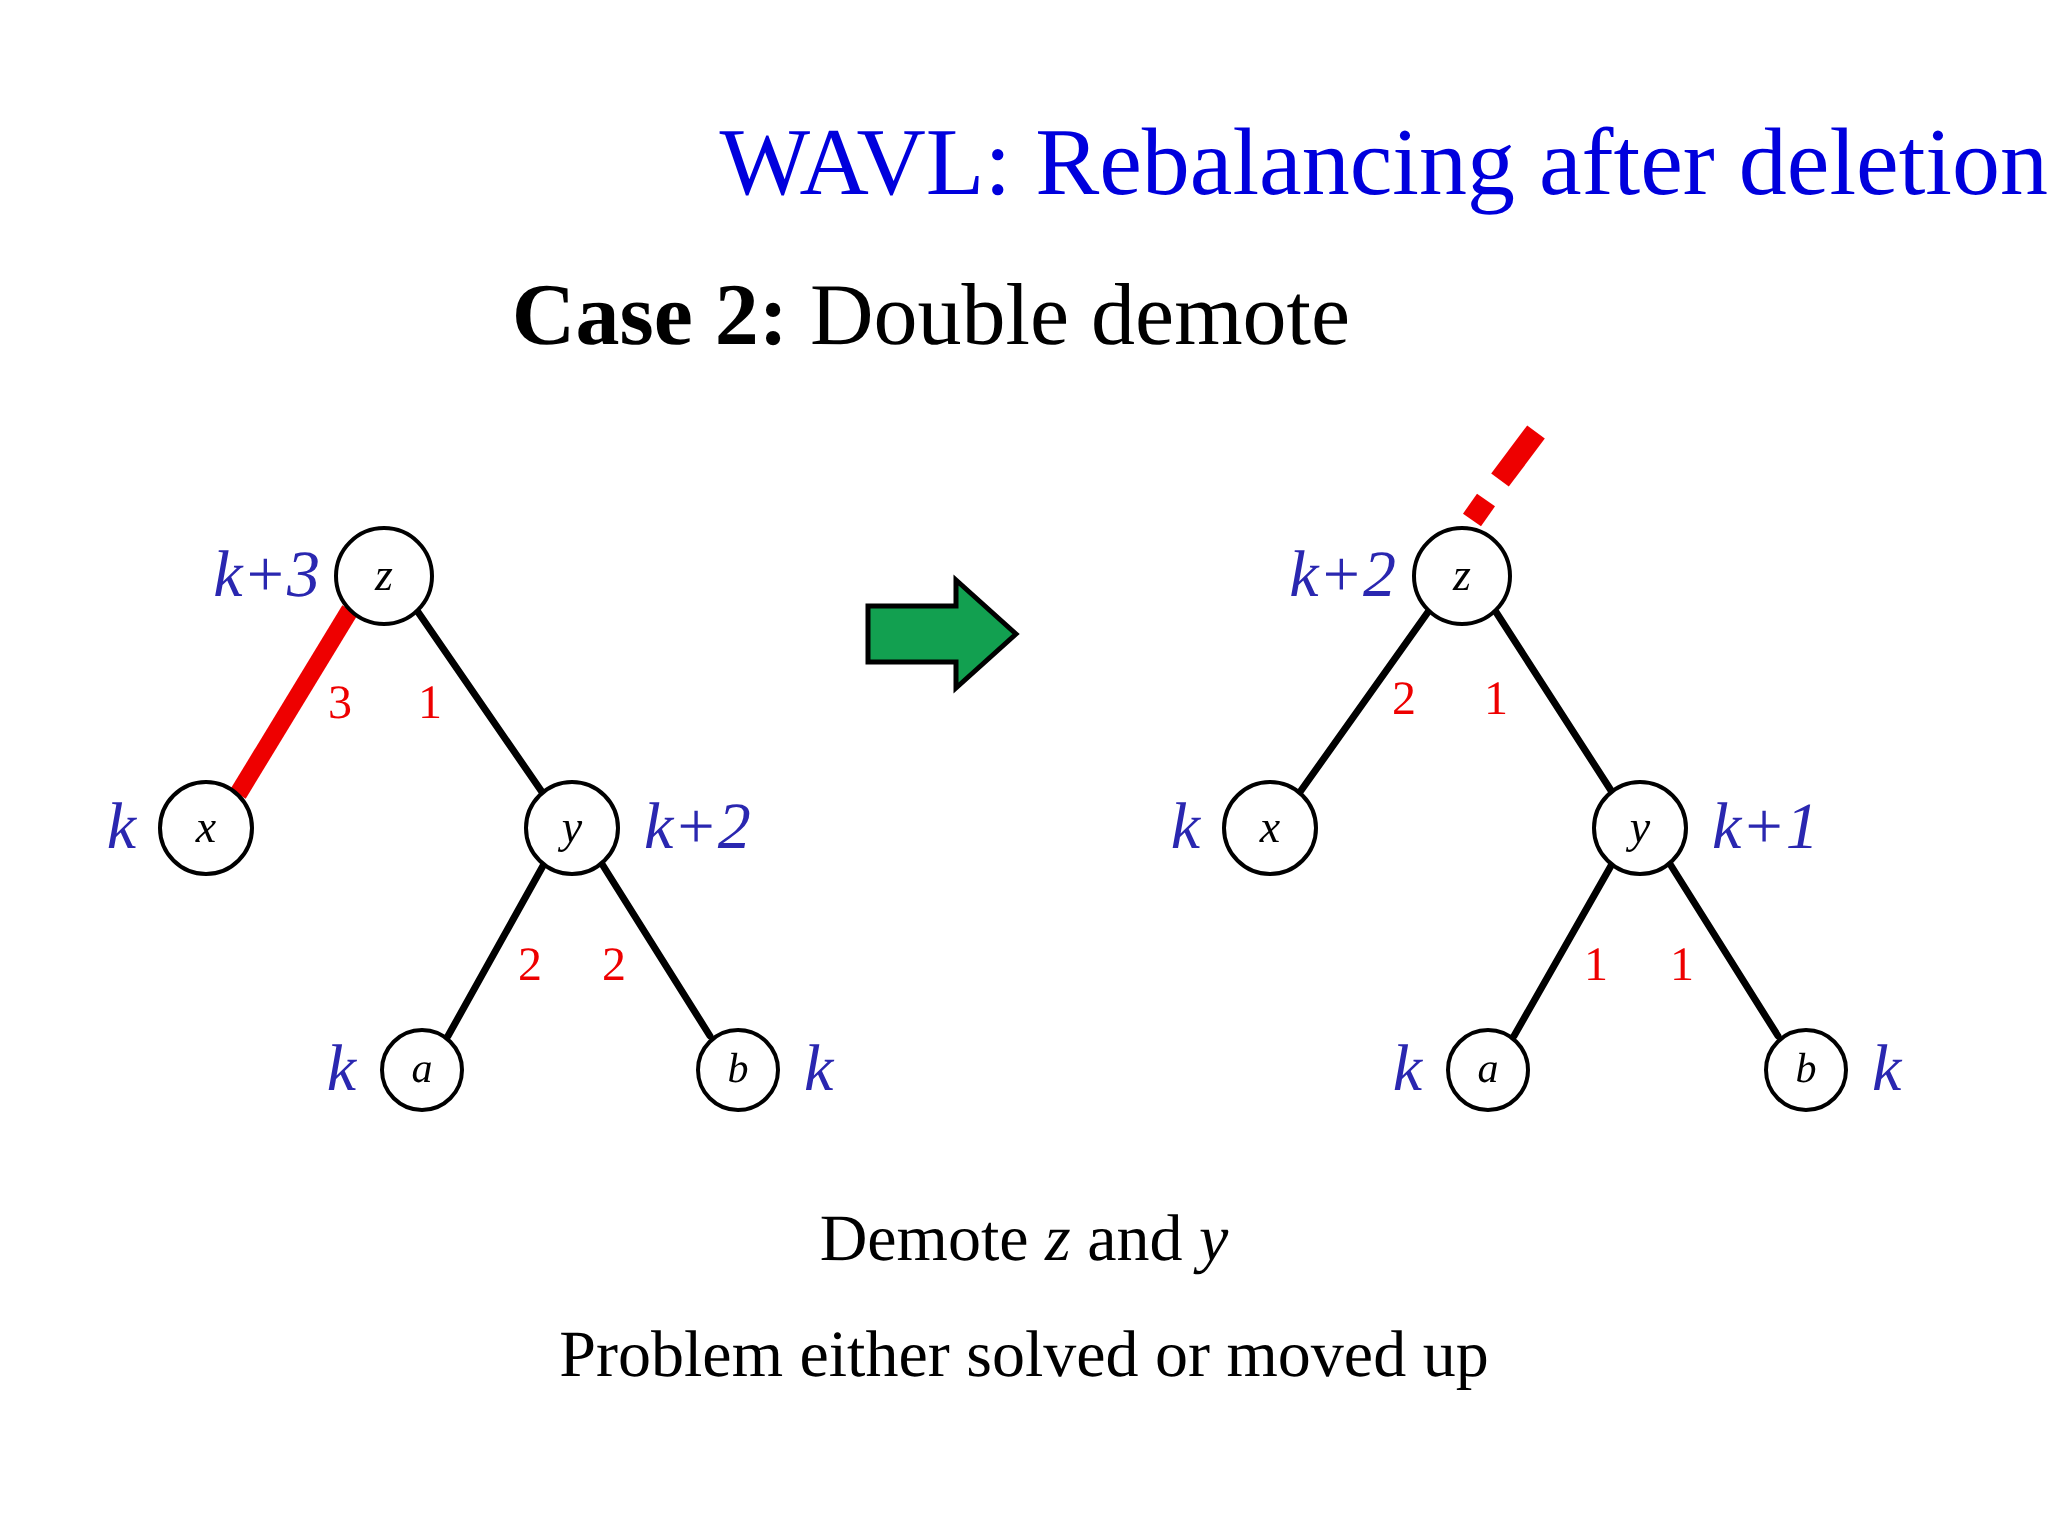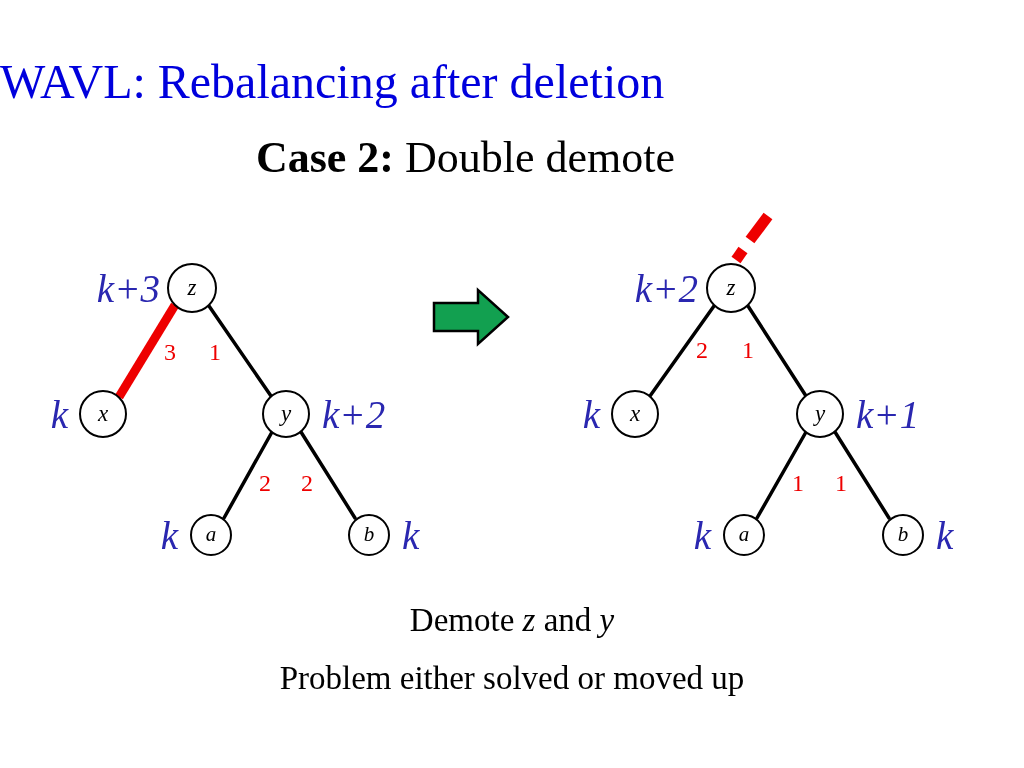--- a/index.html
+++ b/index.html
@@ -23,21 +23,21 @@
     width: 1024px;
     height: 768px;
   }
 
   
   .title-main {
     position: absolute;
     left: 0;
     top: 53px;
     width: 1024px;
-    text-align: left;
+    text-align: right;
     font-size: 48px;
     line-height: 58px;
     color: #0000dd;
     white-space: nowrap;
   }
   .title-sub {
     position: absolute;
     left: 0;
     top: 131px;
     width: 931px;
@@ -81,21 +81,21 @@
     line-height: 23px;
     color: #000000;
     transform: translateY(-1px);
   }
   .node.small .node-label { font-size: 21px; }
 
   
   .rank {
     position: absolute;
     font-style: italic;
-    font-size: 39px;
+    font-size: 33px;
     line-height: 31px;
     color: #2a27b0;
     white-space: nowrap;
   }
   .rank.r-right { text-align: left; }
   .rank.r-left  { text-align: right; }
 
   
   .diff {
     position: absolute;

